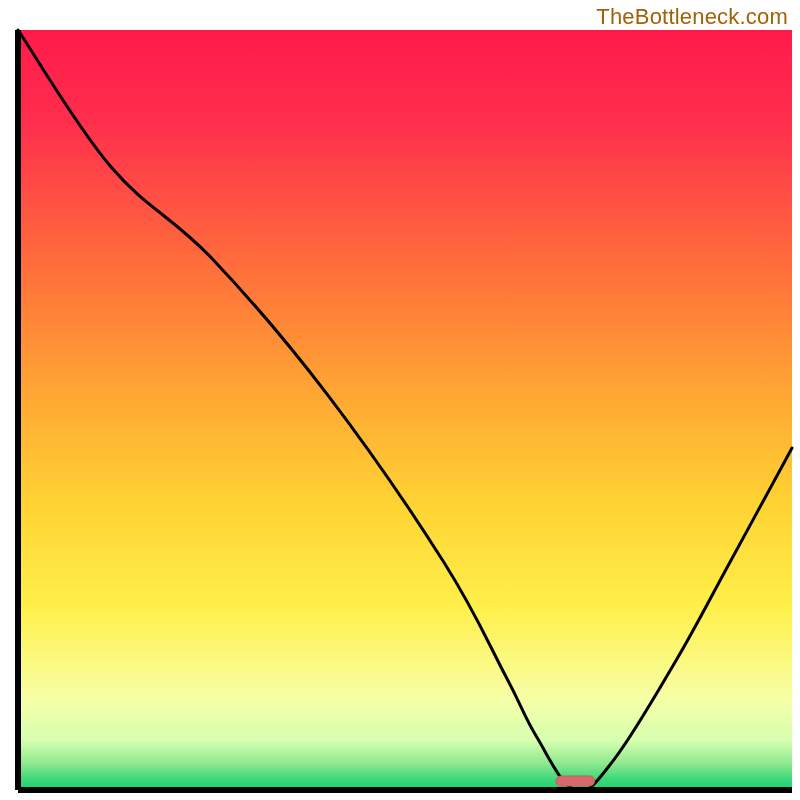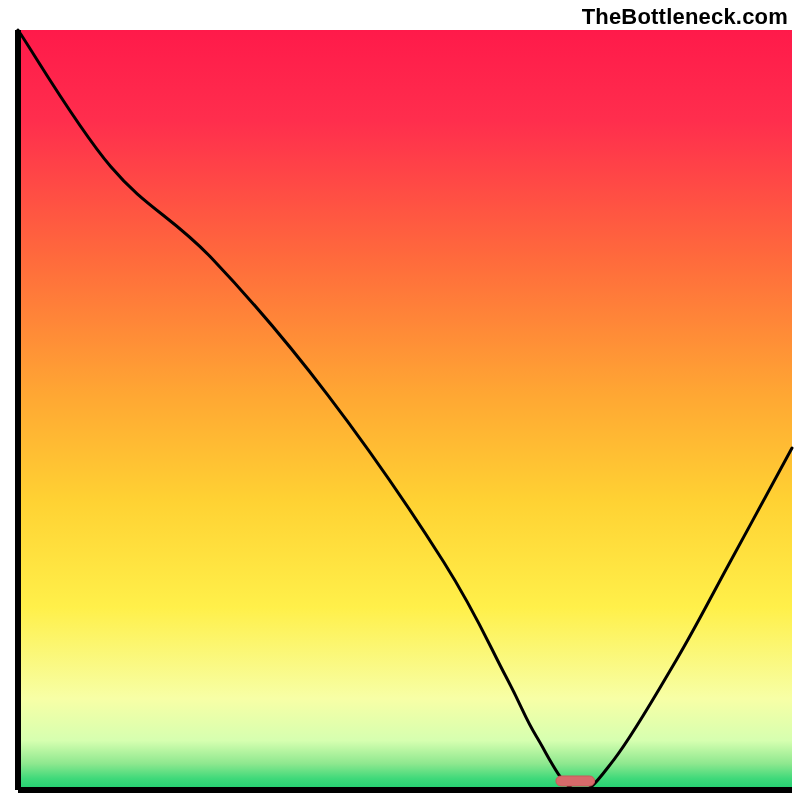--- a/index.html
+++ b/index.html
@@ -12,23 +12,23 @@
   }
   .stage {
     position: relative;
     width: 800px;
     height: 800px;
   }
   .watermark {
     position: absolute;
     top: 4px;
     right: 12px;
-    color: #000000;
+    color: #a16207;
     font-size: 22px;
-    font-weight: 700;
+    font-weight: 400;
     letter-spacing: 0.2px;
     z-index: 10;
     margin-left: 22px;
   }
   svg {
     display: block;
   }
 </style>
 </head>
 <body>

